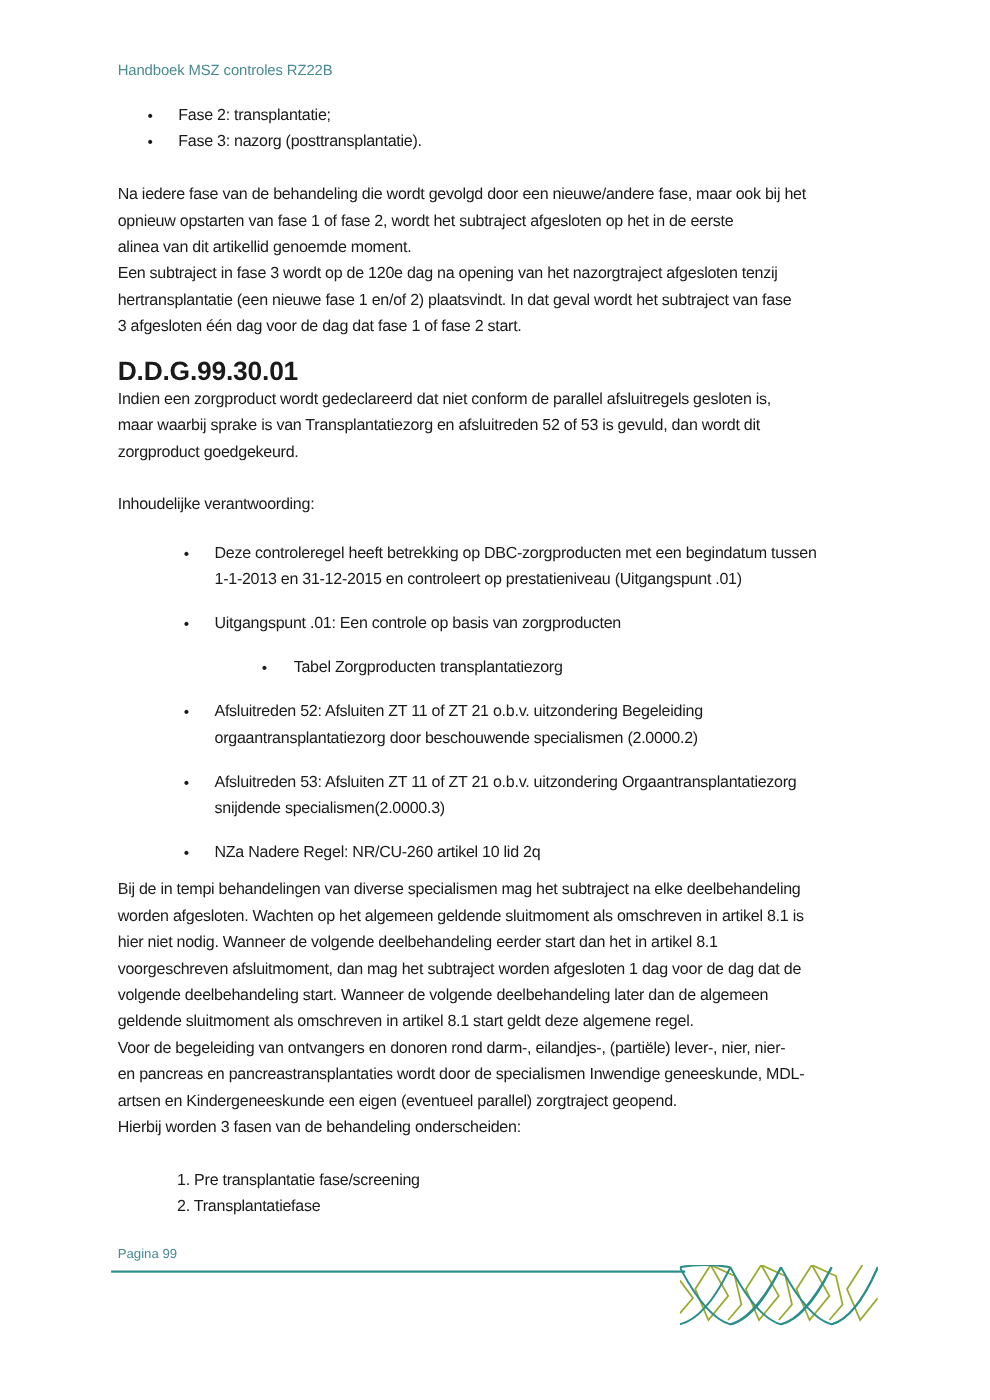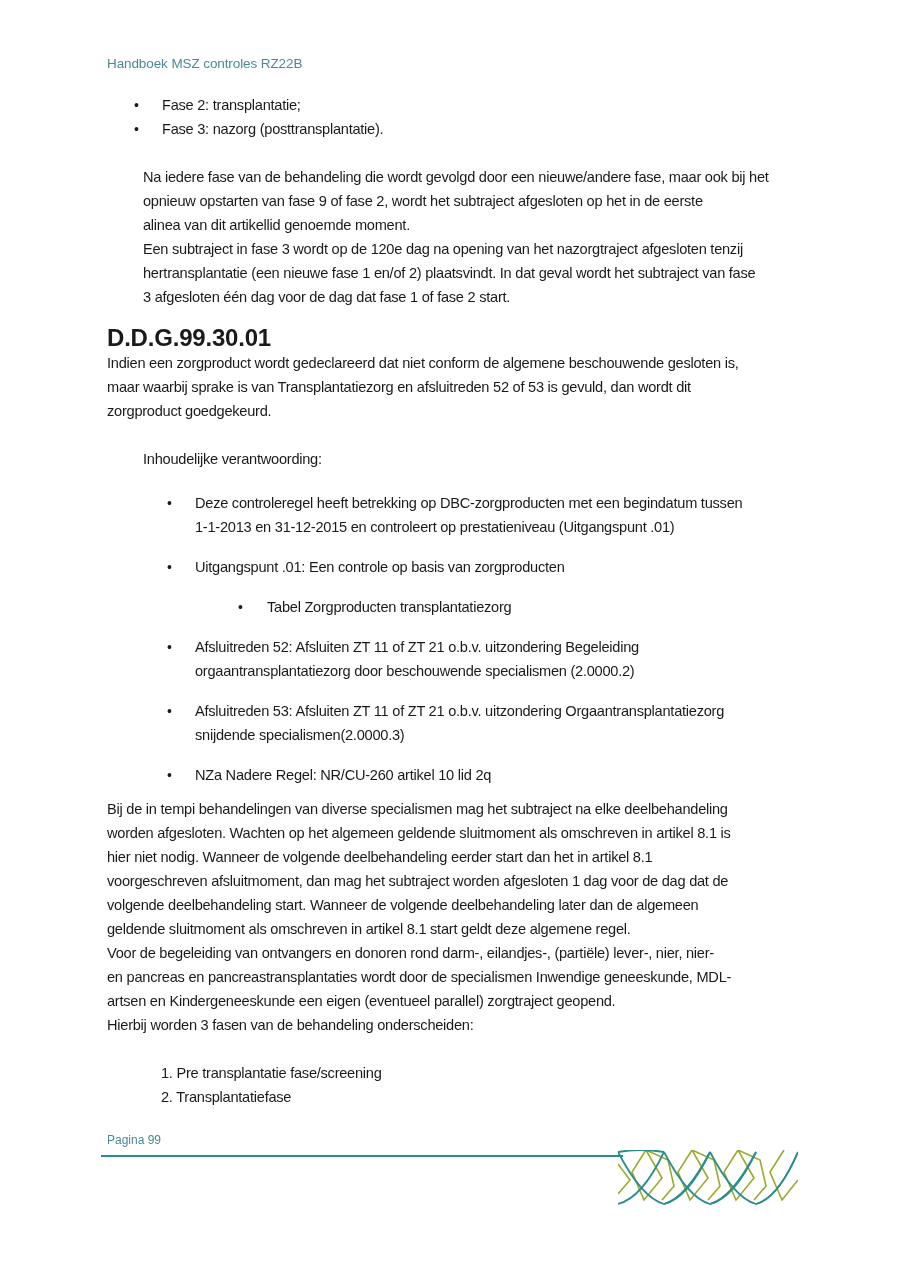--- a/index.html
+++ b/index.html
@@ -15,21 +15,21 @@
     .content {
       position: absolute; left: 107px; top: 93px; width: 700px;
       font-size: 14.6px; line-height: 24px; letter-spacing: -0.25px;
     }
     .blist { list-style: none; margin: 0; padding: 0; }
     .blist li { position: relative; }
     .blist li .bullet { position: absolute; font-size: 14px; }
     .top-bullets li { padding-left: 55px; }
     .top-bullets li .bullet { left: 27px; }
     p { margin: 0; }
-    .mt24 { margin-top: 24px; margin-left: 36px; }
+    .mt24 { margin-top: 24px; }
     .heading {
       font-weight: bold; font-size: 24px; margin-top: 16px; line-height: 26px; letter-spacing: -0.2px;
     }
     .ind-list { margin-top: 20px; }
     .ind-list li { padding-left: 88px; margin-bottom: 16px; }
     .ind-list li .bullet { left: 60px; }
     .ind-list li.sub { padding-left: 160px; }
     .ind-list li.sub .bullet { left: 131px; }
     .olist { list-style: none; margin: 24px 0 0 0; padding: 0; }
     .olist li { padding-left: 54px; }
@@ -49,31 +49,31 @@
   <div class="header-title">Handboek MSZ controles RZ22B</div>
 
   <div class="content">
     <ul class="blist top-bullets">
       <li><span class="bullet">•</span><span>Fase 2: transplantatie;</span></li>
       <li><span class="bullet">•</span><span>Fase 3: nazorg (posttransplantatie).</span></li>
     </ul>
 
     <p class="mt24">
       <span>Na iedere fase van de behandeling die wordt gevolgd door een nieuwe/andere fase, maar ook bij het</span><br>
-      <span>opnieuw opstarten van fase 9 of fase 2, wordt het subtraject afgesloten op het in de eerste</span><br>
+      <span>opnieuw opstarten van fase 1 of fase 2, wordt het subtraject afgesloten op het in de eerste</span><br>
       <span>alinea van dit artikellid genoemde moment.</span><br>
       <span>Een subtraject in fase 3 wordt op de 120e dag na opening van het nazorgtraject afgesloten tenzij</span><br>
       <span>hertransplantatie (een nieuwe fase 1 en/of 2) plaatsvindt. In dat geval wordt het subtraject van fase</span><br>
       <span>3 afgesloten één dag voor de dag dat fase 1 of fase 2 start.</span>
     </p>
 
     <div class="heading">D.D.G.99.30.01</div>
 
     <p>
-      <span>Indien een zorgproduct wordt gedeclareerd dat niet conform de algemene beschouwende gesloten is,</span><br>
+      <span>Indien een zorgproduct wordt gedeclareerd dat niet conform de parallel afsluitregels gesloten is,</span><br>
       <span>maar waarbij sprake is van Transplantatiezorg en afsluitreden 52 of 53 is gevuld, dan wordt dit</span><br>
       <span>zorgproduct goedgekeurd.</span>
     </p>
 
     <p class="mt24">Inhoudelijke verantwoording:</p>
 
     <ul class="blist ind-list">
       <li><span class="bullet">•</span><span>Deze controleregel heeft betrekking op DBC-zorgproducten met een begindatum tussen</span><br><span>1-1-2013 en 31-12-2015 en controleert op prestatieniveau (Uitgangspunt .01)</span></li>
       <li><span class="bullet">•</span><span>Uitgangspunt .01: Een controle op basis van zorgproducten</span></li>
       <li class="sub"><span class="bullet">•</span><span>Tabel Zorgproducten transplantatiezorg</span></li>

